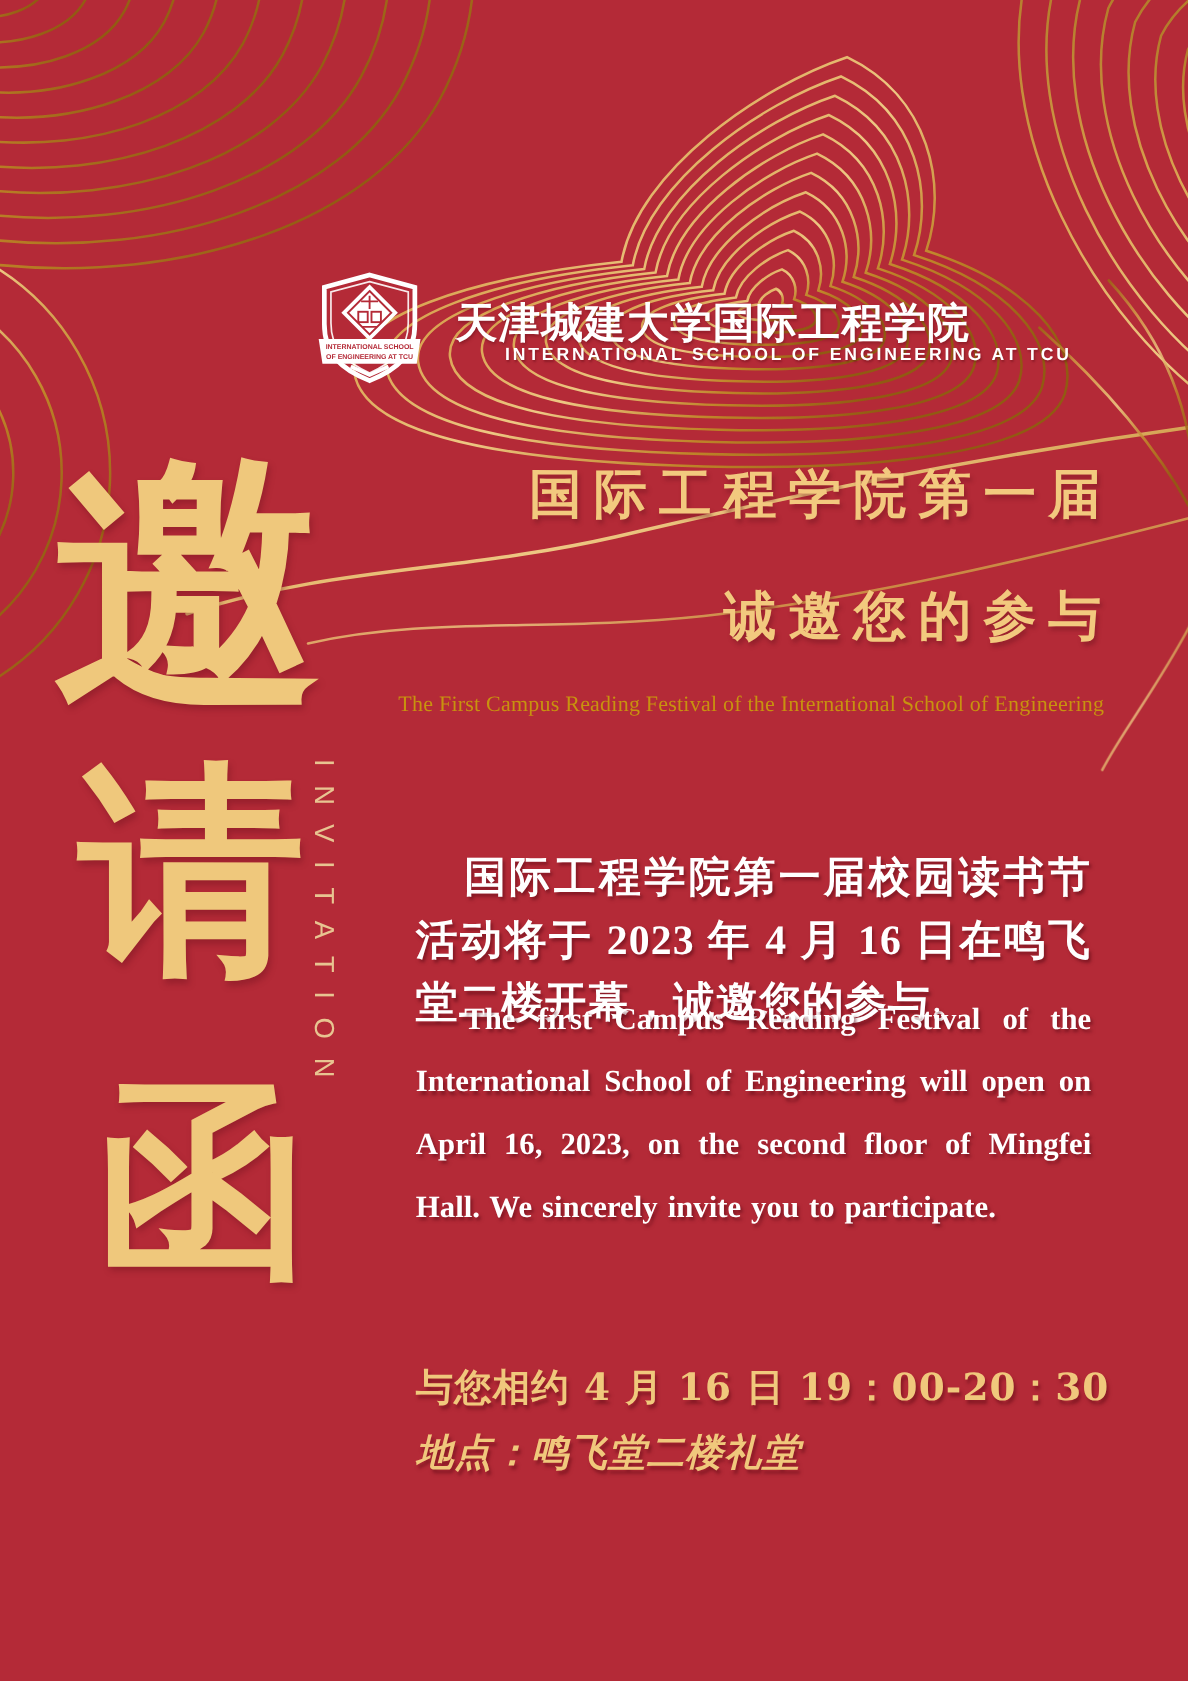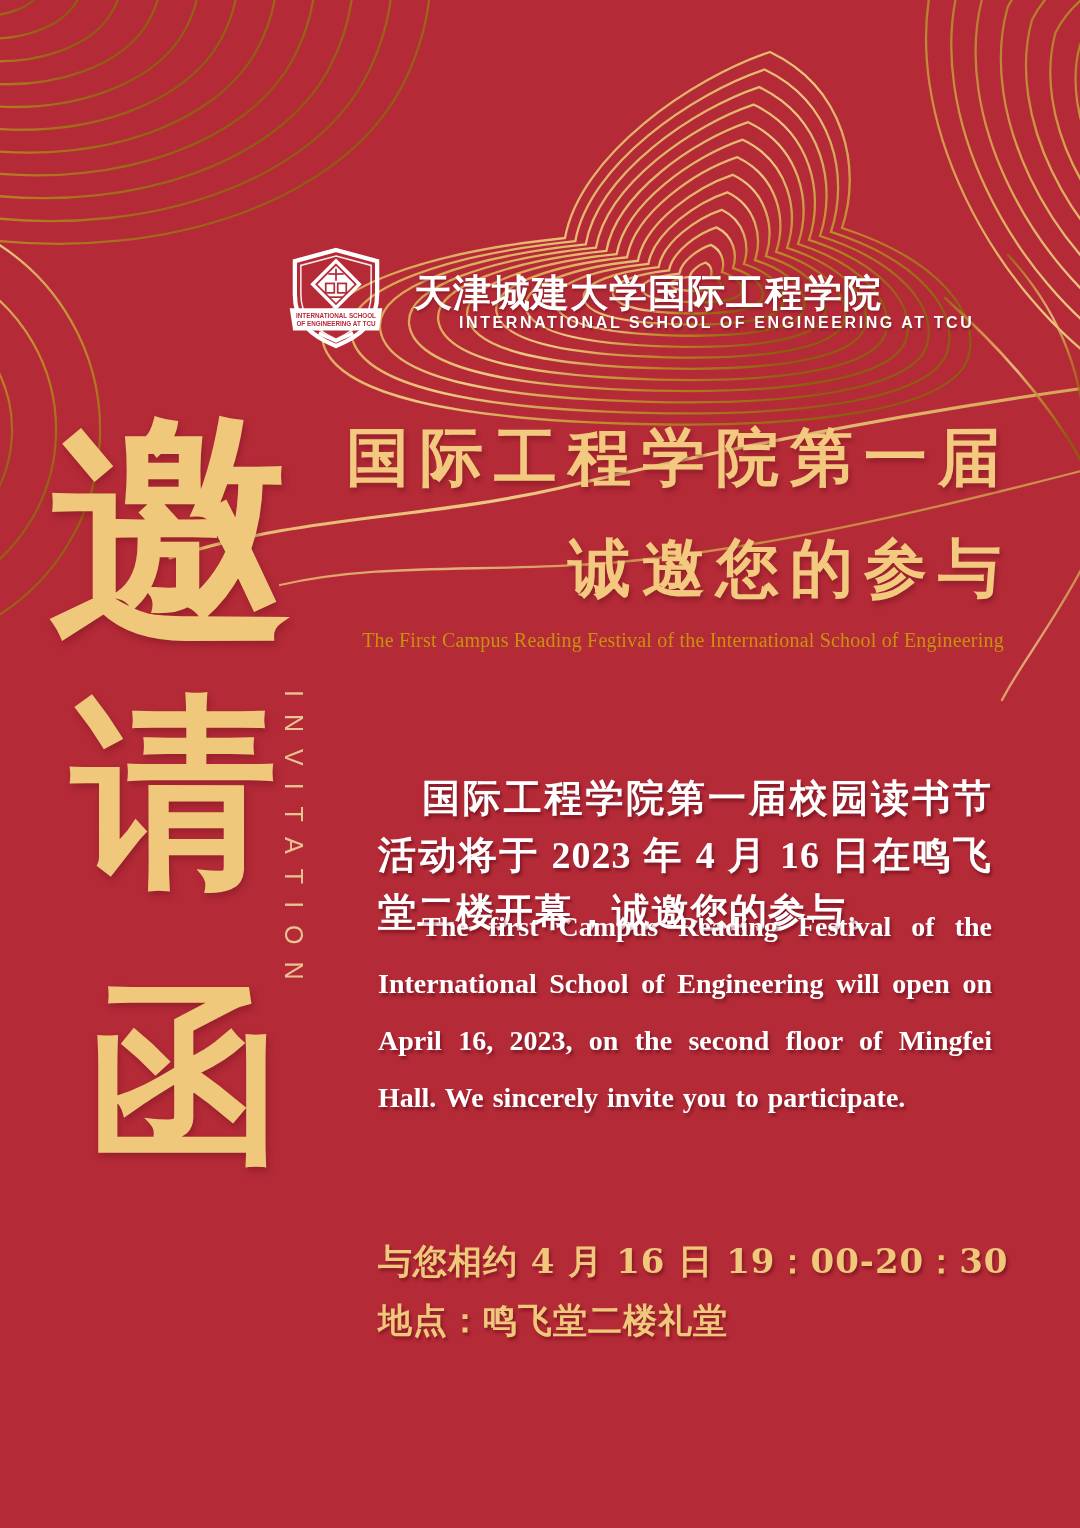--- a/index.html
+++ b/index.html
@@ -38,21 +38,21 @@
   #invitation-vertical{
     position:absolute;left:279px;top:690px;height:450px;
     writing-mode:vertical-rl;
     font-family:"Liberation Sans","DejaVu Sans",sans-serif;
     font-size:25px;letter-spacing:17px;color:#EBCD96;opacity:.95;
   }
 
   
   .title-line{
     position:absolute;left:318px;width:694px;text-align:right;
-    font-size:63px;font-weight:bold;letter-spacing:11px;color:#F2C97E;
+    font-size:48px;font-weight:bold;letter-spacing:11px;color:#F2C97E;
     font-family:"DejaVu Serif","Liberation Serif",serif;
     text-shadow:2px 4px 4px rgba(110,20,30,.45);white-space:nowrap;line-height:1.1;
   }
   #title-line1{top:423px;}
   #title-line2{top:534px;}
   #subtitle{
     position:absolute;left:330px;top:629px;width:706px;text-align:center;
     font-size:20px;color:#C8920F;letter-spacing:.2px;white-space:nowrap;
     font-family:"Liberation Serif","DejaVu Serif",serif;
   }
@@ -67,21 +67,21 @@
   #body-en{top:898px;font-size:28px;font-weight:bold;line-height:57px;text-indent:44px;word-spacing:2px;}
 
   
   .footline{
     position:absolute;left:378px;width:614px;text-align:left;
     font-size:34px;font-weight:bold;color:#F0C87C;white-space:nowrap;
     font-family:"DejaVu Serif","Liberation Serif",serif;
     text-shadow:2px 3px 3px rgba(95,10,20,.5);letter-spacing:1px;
   }
   #foot-time{top:1239px;}
-  #foot-venue{top:1298px;}
+  #foot-venue{top:1298px;font-style:italic;}
 
   
   .shield-ribbon-text{
     font-family:"Liberation Sans","DejaVu Sans",sans-serif;
     font-weight:bold;fill:#B42A37;
   }
 </style>
 </head>
 <body>
 

